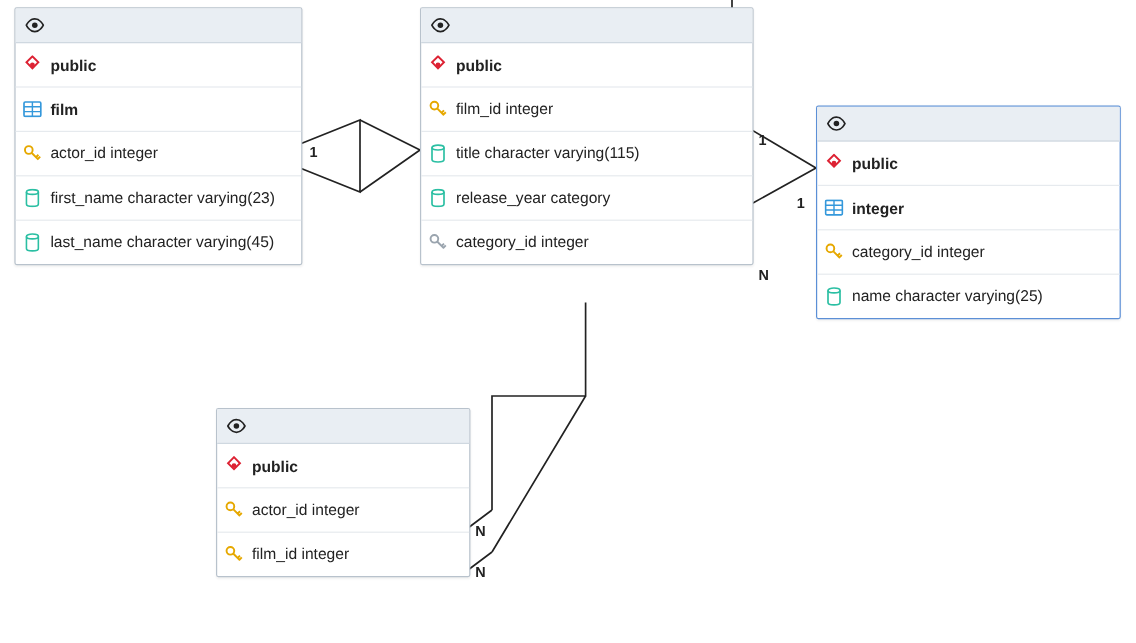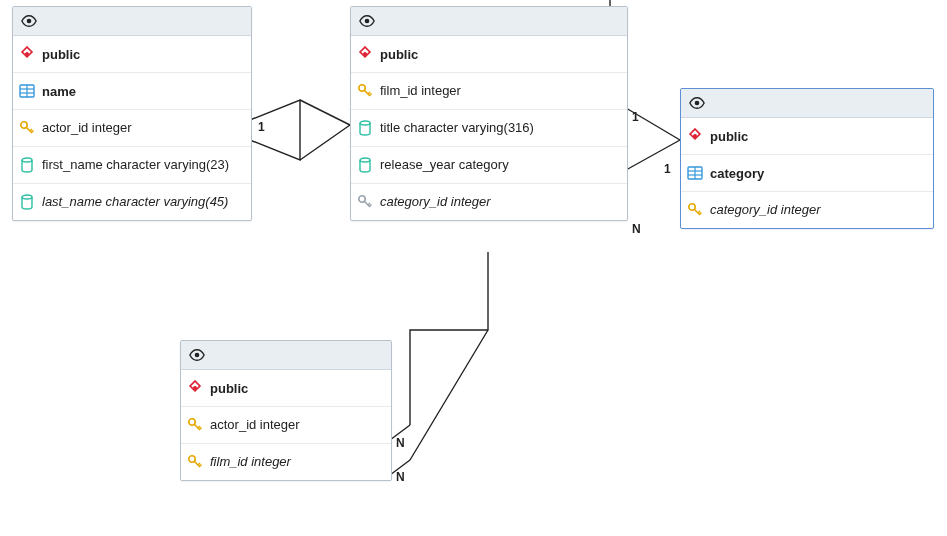--- a/index.html
+++ b/index.html
@@ -44,21 +44,20 @@
   .entity .row {
     border-bottom: 1px solid #e6eaee;
     min-height: 28px;
     display: flex;
     align-items: center;
     padding: 4px 8px 4px 6px;
     gap: 7px;
   }
   .entity .row:last-child {
     border-bottom: none;
-    font-style: italic;
   }
   .entity .label {
     font-weight: bold;
   }
   .entity .col-label {
     line-height: 1.25;
     word-break: break-word;
   }
   .icon {
     width: 16px;
@@ -115,21 +114,21 @@
   </div>
   <div class="row">
     <span class="icon">
       <svg width="16" height="14" viewBox="0 0 16 14">
             <rect x="1" y="1" width="14" height="12" rx="1" fill="none" stroke="#3498db" stroke-width="1.4"></rect>
             <line x1="1" y1="5" x2="15" y2="5" stroke="#3498db" stroke-width="1.2"></line>
             <line x1="1" y1="9" x2="15" y2="9" stroke="#3498db" stroke-width="1.2"></line>
             <line x1="8" y1="1" x2="8" y2="13" stroke="#3498db" stroke-width="1.2"></line>
           </svg>
     </span>
-    <span class="label">name</span>
+    <span class="label">film</span>
   </div>
   <div class="row">
     <span class="icon">
       <svg width="16" height="16" viewBox="0 0 16 16">
             <circle cx="5" cy="5" r="3.2" fill="none" stroke="#e6a800" stroke-width="1.6"></circle>
             <path d="M7.5 7.5 L13 13 M11 11 L13 9 M12.5 12.5 L14.5 10.5" stroke="#e6a800" stroke-width="1.6" fill="none"></path>
           </svg>
     </span>
     <span class="col-label">actor_id integer</span>
   </div>
@@ -180,21 +179,21 @@
     </span>
     <span class="col-label">film_id integer</span>
   </div>
   <div class="row">
     <span class="icon">
       <svg width="12" height="16" viewBox="0 0 12 16">
             <ellipse cx="6" cy="3" rx="5" ry="2" fill="none" stroke="#2bbfa3" stroke-width="1.4"></ellipse>
             <path d="M1 3 V13 A5 2 0 0 0 11 13 V3" fill="none" stroke="#2bbfa3" stroke-width="1.4"></path>
           </svg>
     </span>
-    <span class="col-label">title character varying(316)</span>
+    <span class="col-label">title character varying(115)</span>
   </div>
   <div class="row">
     <span class="icon">
       <svg width="12" height="16" viewBox="0 0 12 16">
             <ellipse cx="6" cy="3" rx="5" ry="2" fill="none" stroke="#2bbfa3" stroke-width="1.4"></ellipse>
             <path d="M1 3 V13 A5 2 0 0 0 11 13 V3" fill="none" stroke="#2bbfa3" stroke-width="1.4"></path>
           </svg>
     </span>
     <span class="col-label">release_year category</span>
   </div>
@@ -229,30 +228,39 @@
   </div>
   <div class="row">
     <span class="icon">
       <svg width="16" height="14" viewBox="0 0 16 14">
             <rect x="1" y="1" width="14" height="12" rx="1" fill="none" stroke="#3498db" stroke-width="1.4"></rect>
             <line x1="1" y1="5" x2="15" y2="5" stroke="#3498db" stroke-width="1.2"></line>
             <line x1="1" y1="9" x2="15" y2="9" stroke="#3498db" stroke-width="1.2"></line>
             <line x1="8" y1="1" x2="8" y2="13" stroke="#3498db" stroke-width="1.2"></line>
           </svg>
     </span>
-    <span class="label">category</span>
+    <span class="label">integer</span>
   </div>
   <div class="row">
     <span class="icon">
       <svg width="16" height="16" viewBox="0 0 16 16">
             <circle cx="5" cy="5" r="3.2" fill="none" stroke="#e6a800" stroke-width="1.6"></circle>
             <path d="M7.5 7.5 L13 13 M11 11 L13 9 M12.5 12.5 L14.5 10.5" stroke="#e6a800" stroke-width="1.6" fill="none"></path>
           </svg>
     </span>
     <span class="col-label">category_id integer</span>
+  </div>
+  <div class="row">
+    <span class="icon">
+      <svg width="12" height="16" viewBox="0 0 12 16">
+            <ellipse cx="6" cy="3" rx="5" ry="2" fill="none" stroke="#2bbfa3" stroke-width="1.4"></ellipse>
+            <path d="M1 3 V13 A5 2 0 0 0 11 13 V3" fill="none" stroke="#2bbfa3" stroke-width="1.4"></path>
+          </svg>
+    </span>
+    <span class="col-label">name character varying(25)</span>
   </div>
 </div>
 
 <div class="entity" style="left:180px; top:340px; width:210px;">
   <div class="header">
     <span class="icon">
       <svg width="18" height="14" viewBox="0 0 18 14">
             <path d="M9 1C4 1 1 7 1 7s3 6 8 6 8-6 8-6-3-6-8-6z" fill="none" stroke="#222" stroke-width="1.6"></path>
             <circle cx="9" cy="7" r="2.6" fill="#222"></circle>
           </svg>

